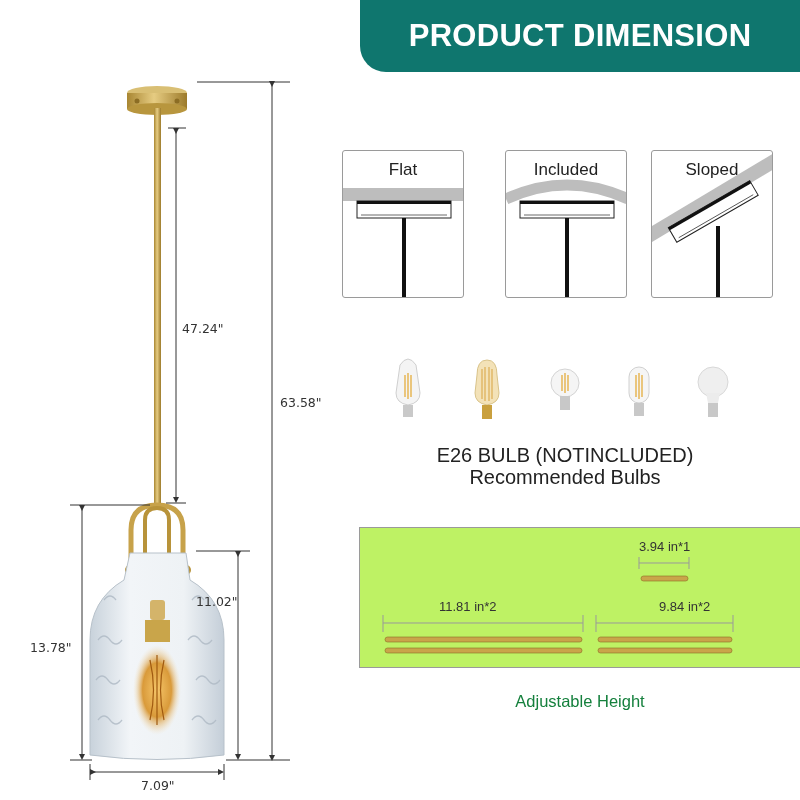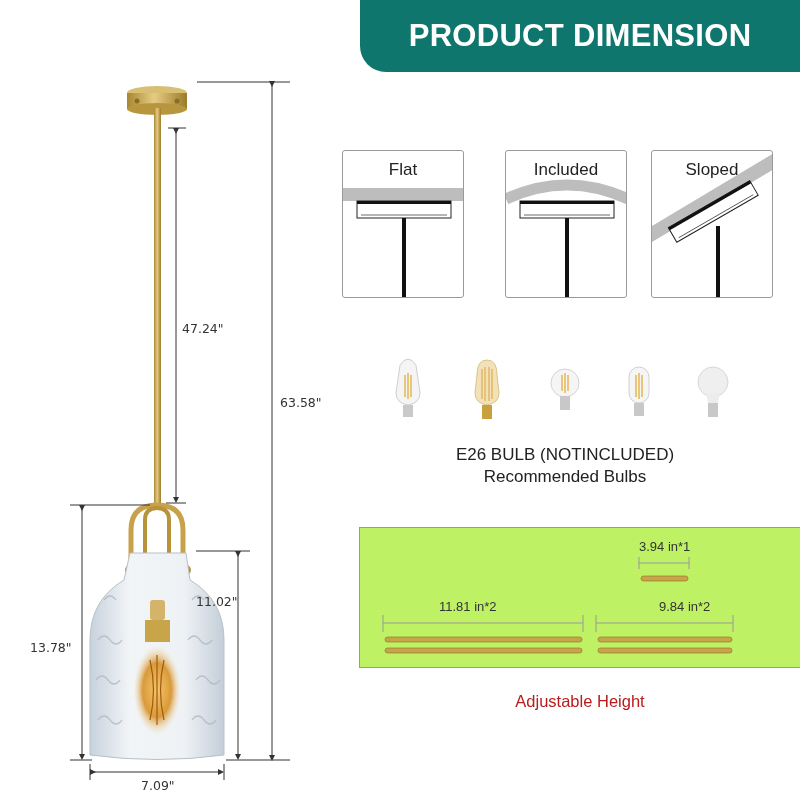--- a/index.html
+++ b/index.html
@@ -21,29 +21,29 @@
     position: absolute; top: 150px; width: 122px; height: 148px;
     border: 1px solid #9a9a9a; border-radius: 3px; background: #fff; overflow: hidden;
   }
   .mount-card .card-label {
     position: absolute; top: 9px; left: 0; right: 0; text-align: center; font-size: 17px; color: #222; z-index: 2;
   }
   .mount-card svg { position: absolute; left: 0; top: 0; }
 
   .bulbs-row { position: absolute; left: 385px; top: 355px; width: 350px; height: 75px; }
 
-  .bulb-text { position: absolute; left: 360px; top: 444px; width: 410px; text-align: center; font-size: 17px; line-height: 22px; color: #222; }
+  .bulb-text { position: absolute; left: 360px; top: 444px; width: 410px; text-align: center; font-size: 20px; line-height: 22px; color: #222; }
 
   .poles-box {
     position: absolute; left: 359px; top: 527px; width: 498px; height: 141px;
     border: 1px solid #9a9a9a; background: #bef264;
   }
   .pole-label { position: absolute; font-size: 13px; color: #333; }
 
-  .adjust-text { position: absolute; left: 380px; top: 690px; width: 400px; text-align: center; font-size: 16.5px; line-height: 22px; color: #b91c1c; }
+  .adjust-text { position: absolute; left: 380px; top: 690px; width: 400px; text-align: center; font-size: 16.5px; line-height: 22px; color: #15803d; }
 </style>
 </head>
 <body>
 
 <div class="banner">
   <span class="banner-title">PRODUCT DIMENSION</span>
 </div>
 
 <svg class="svg-layer" width="340" height="800" viewBox="0 0 340 800">
   <defs>

